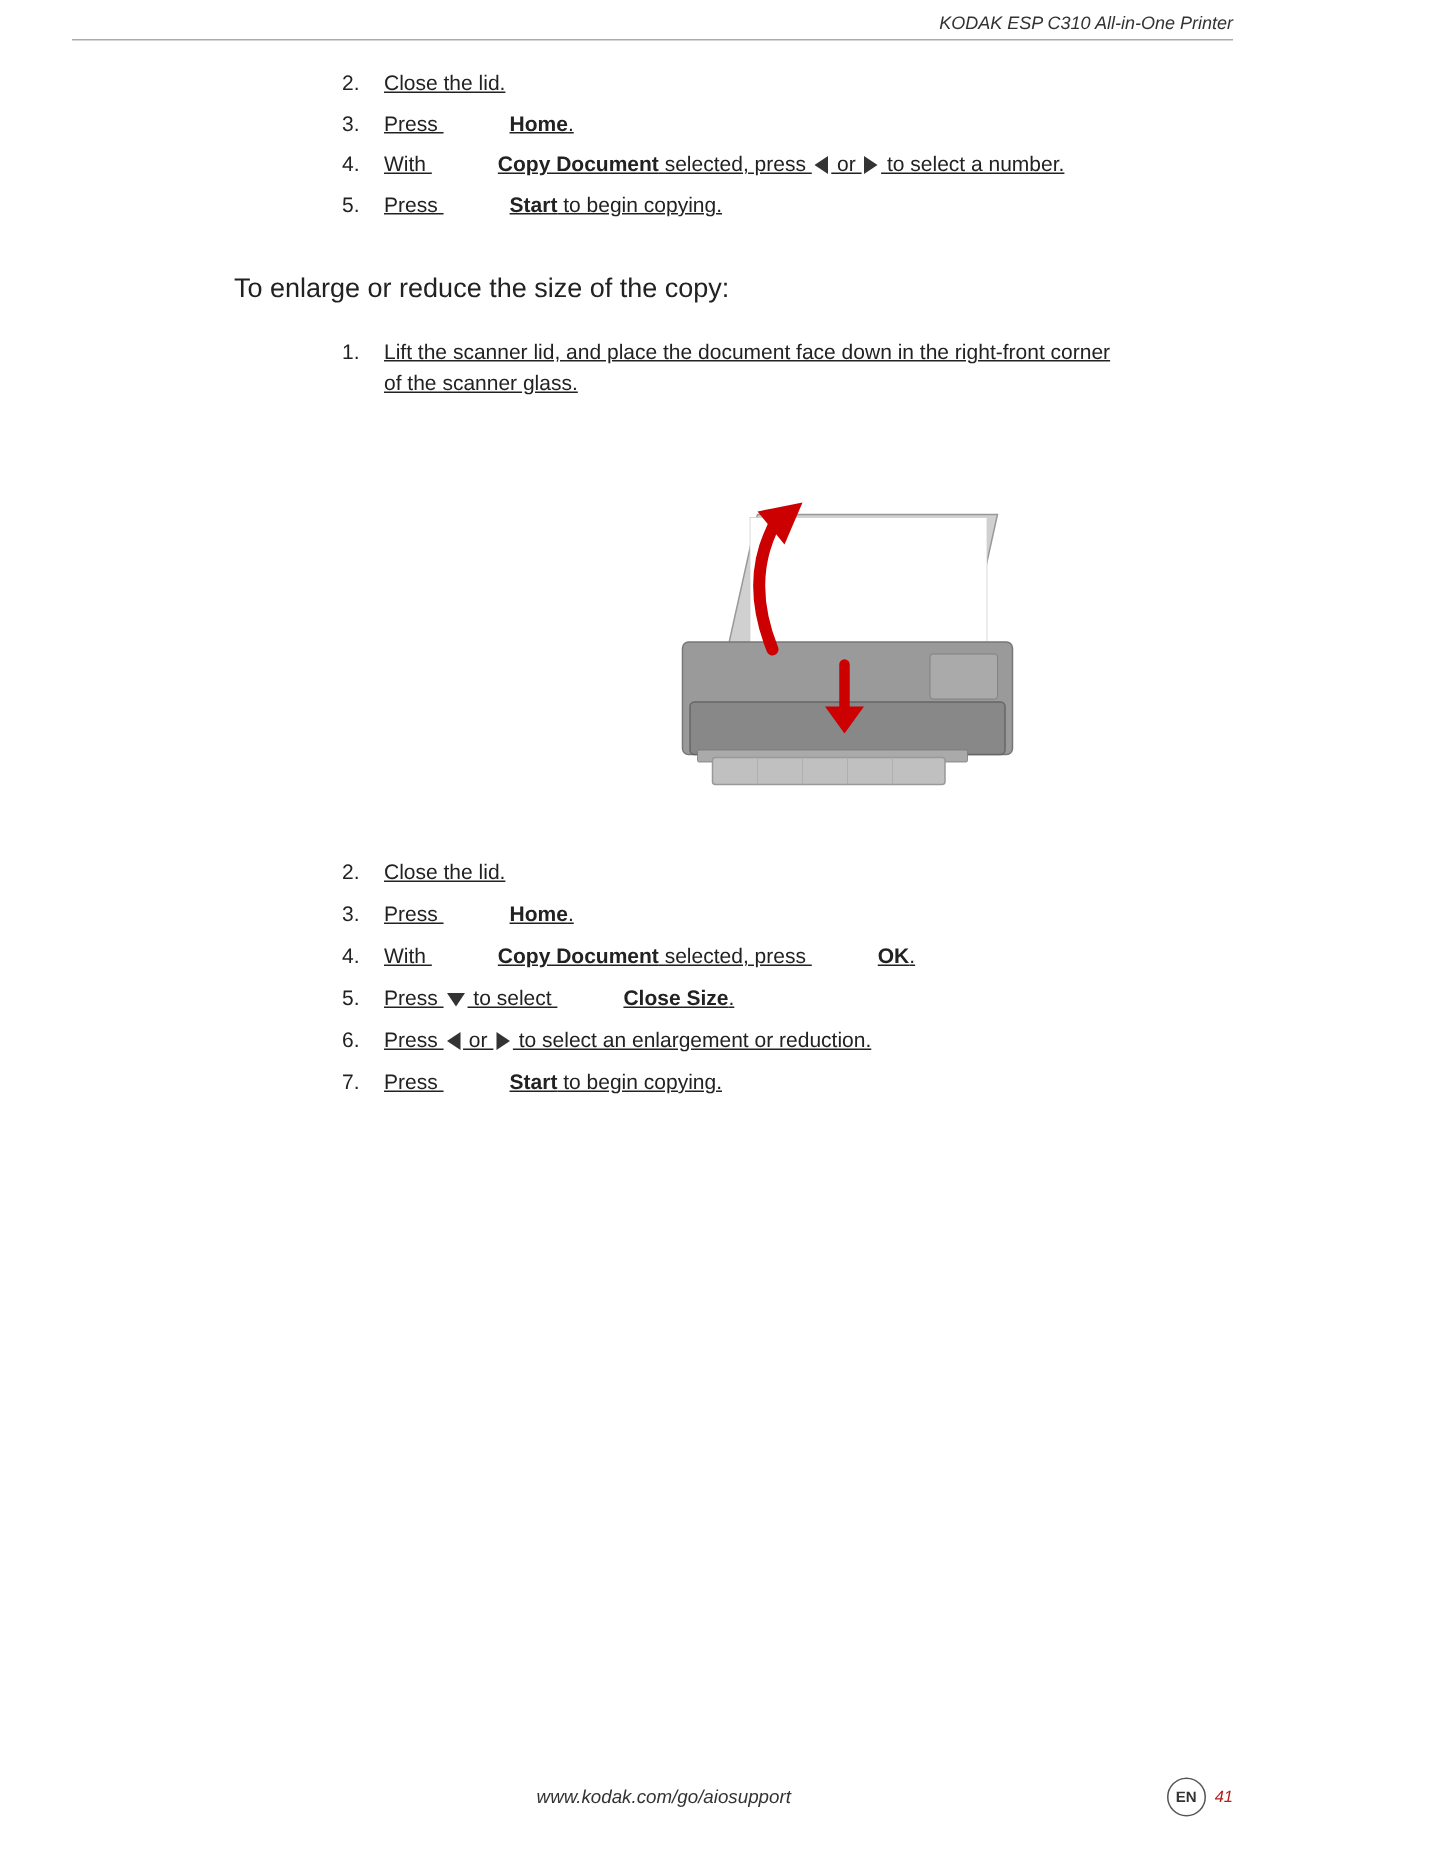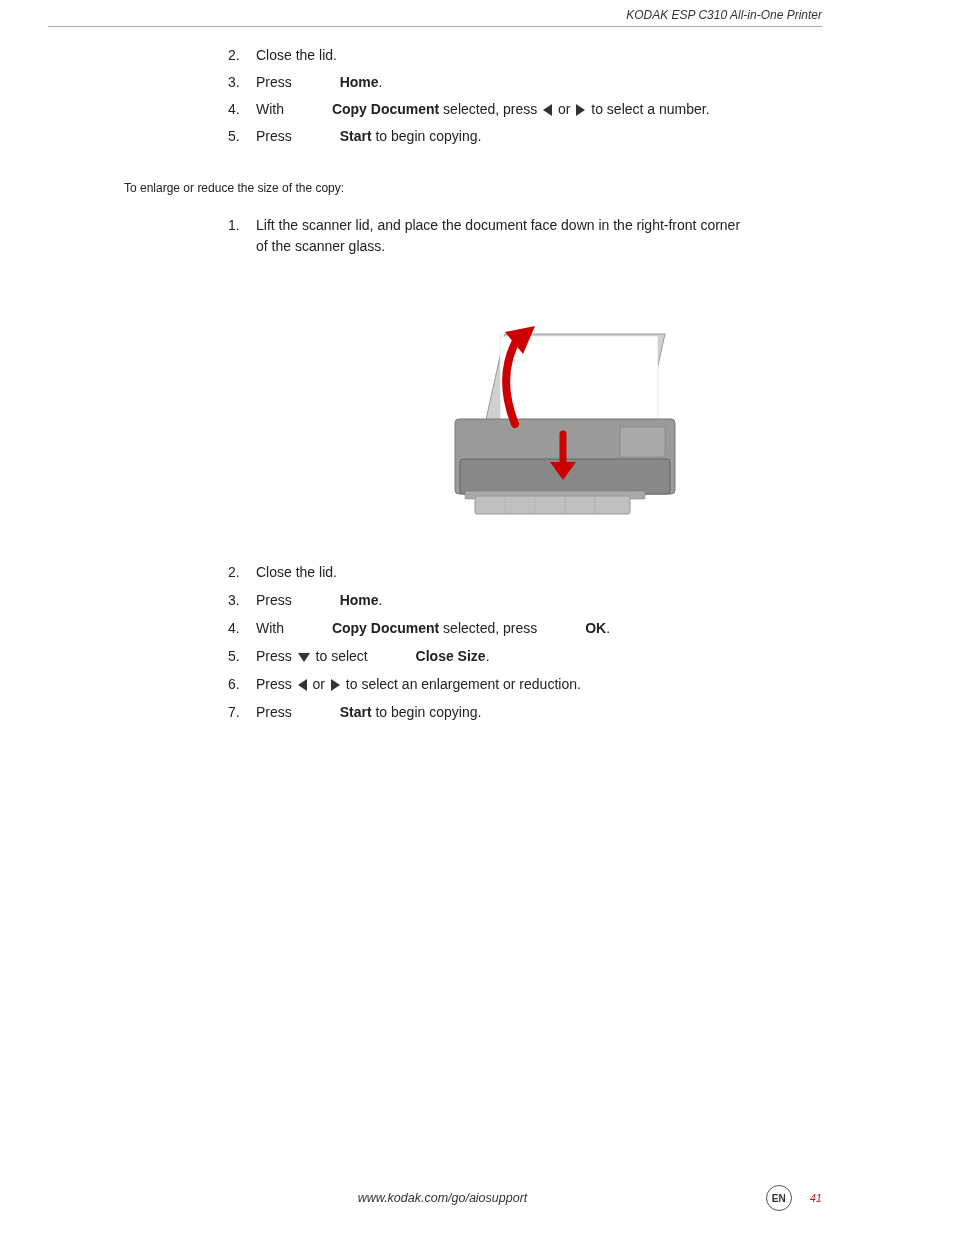--- a/index.html
+++ b/index.html
@@ -61,36 +61,37 @@
       line-height: 1.5;
     }
 
     .list-num {
       min-width: 28px;
       font-size: 14px;
     }
 
     .list-text {
       flex: 1;
+      text-decoration: underline;
     }
 
     
     .section-heading {
       font-size: 15px;
       font-weight: bold;
       color: #000;
       margin-bottom: 14px;
       margin-left: 48px;
     }
 
     
     .intro-para {
-      margin-left: 76px;
+      margin-left: 108px;
       margin-bottom: 18px;
-      font-size: 12px;
+      font-size: 18px;
       line-height: 1.5;
     }
 
     
     .illustration-container {
       display: flex;
       justify-content: center;
       margin: 0 0 28px 80px;
     }
 
@@ -124,21 +125,21 @@
       color: #333;
       position: absolute;
       left: 50%;
       transform: translateX(-50%);
     }
 
     .footer-right {
       margin-left: auto;
       display: flex;
       align-items: center;
-      gap: 18px;
+      gap: 6px;
     }
 
     .lang-badge {
       display: inline-flex;
       align-items: center;
       justify-content: center;
       border: 1.5px solid #555;
       border-radius: 50%;
       width: 26px;
       height: 26px;

